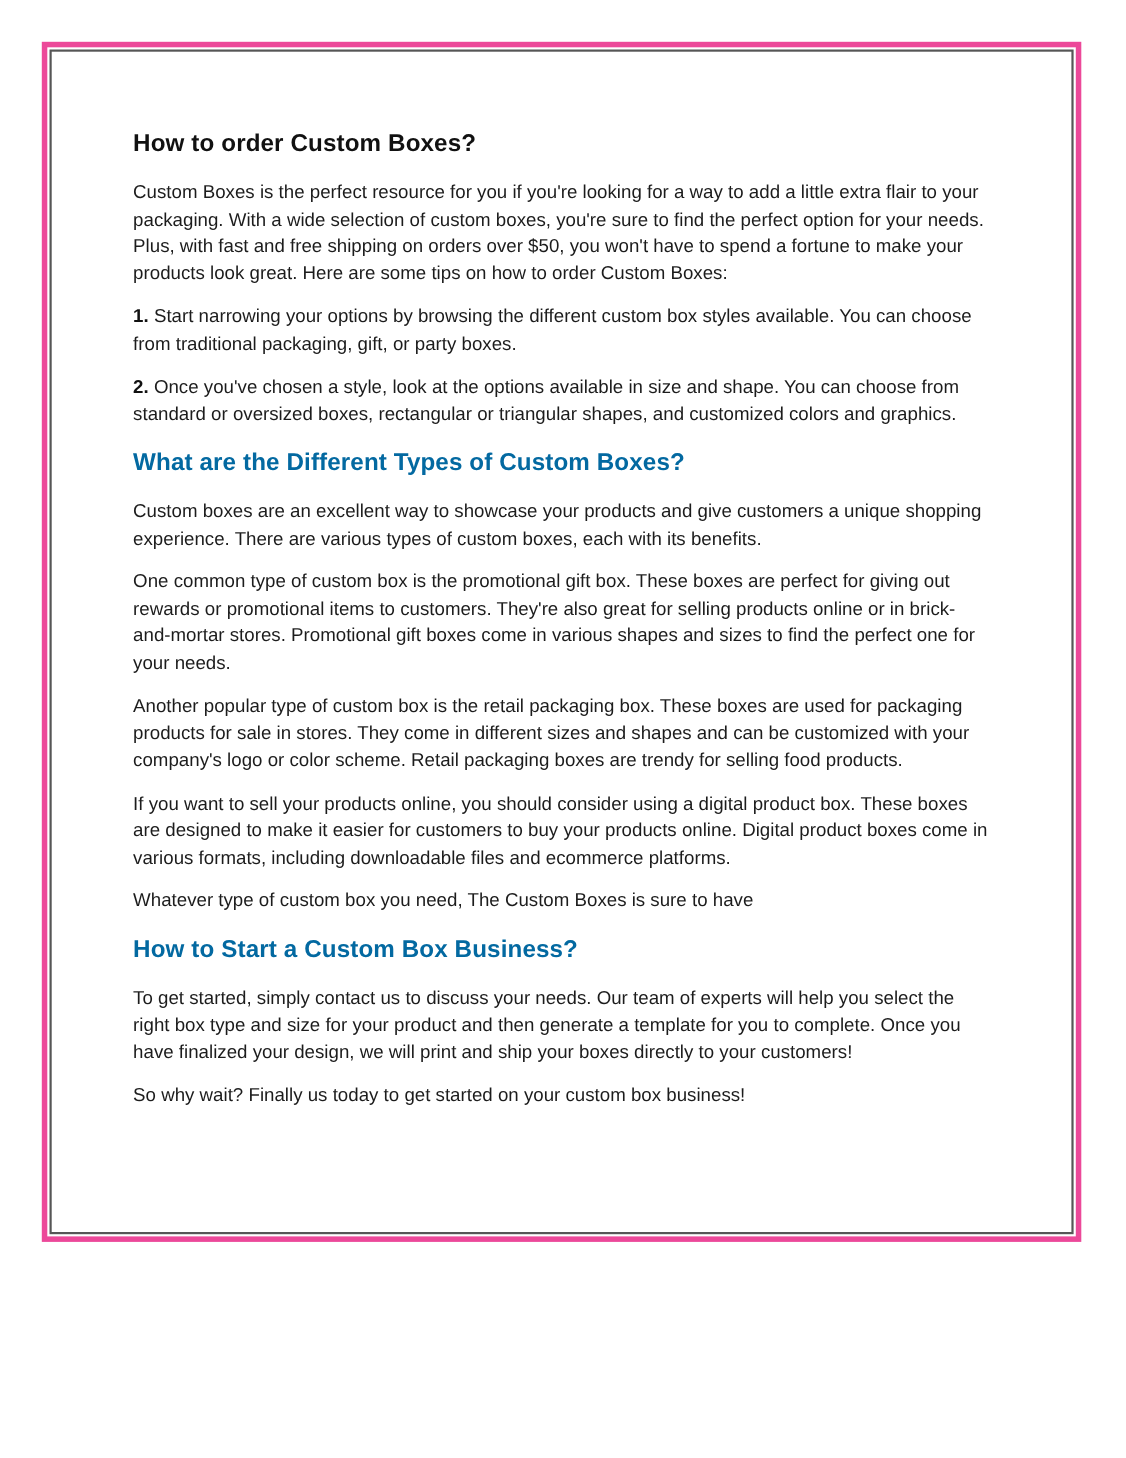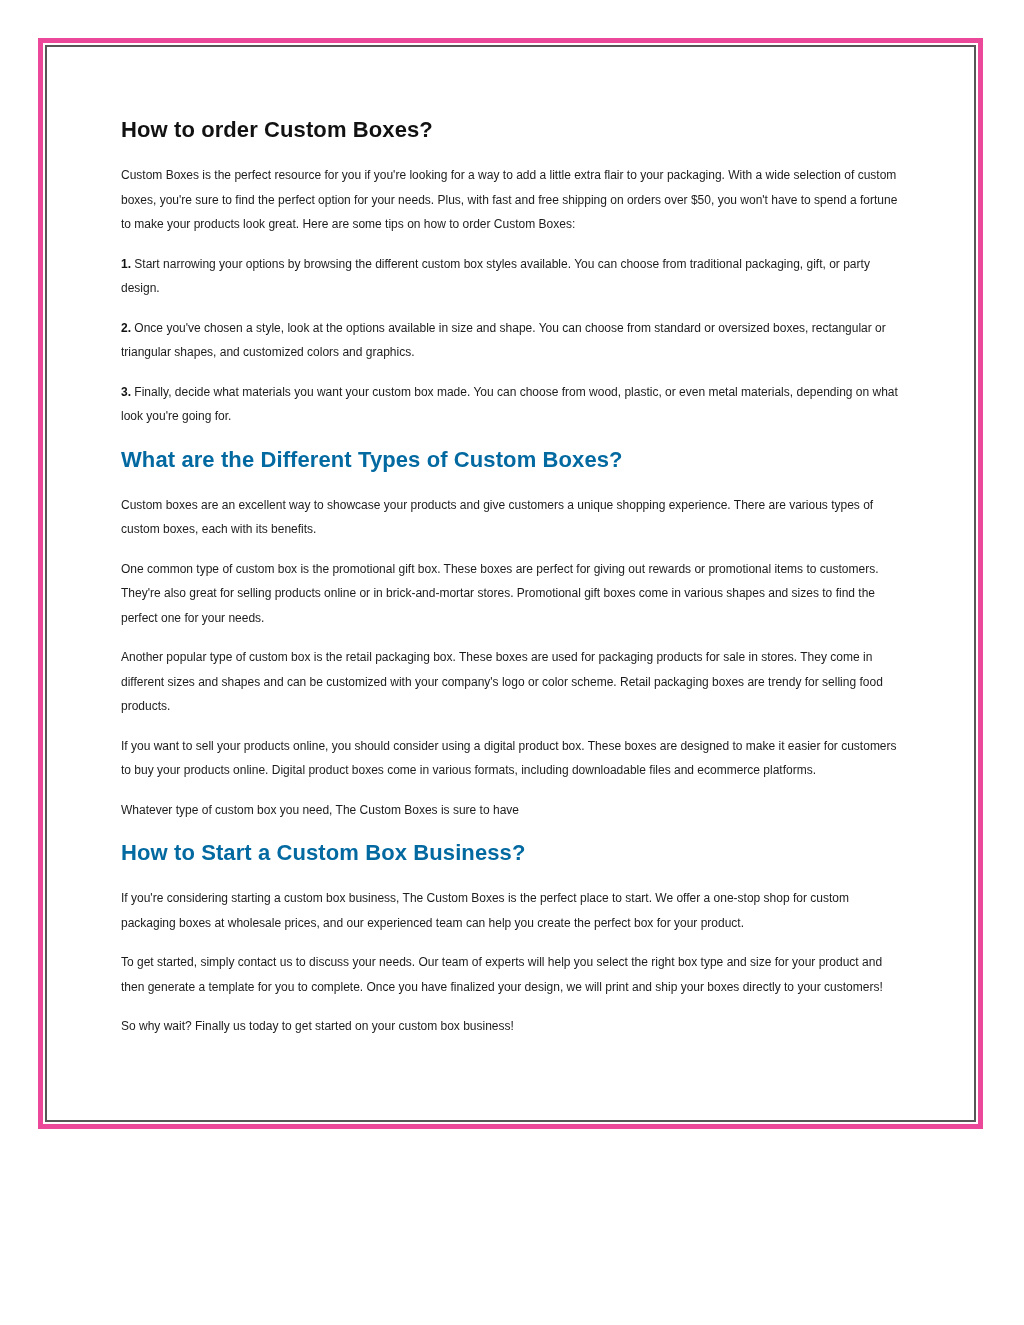--- a/index.html
+++ b/index.html
@@ -48,21 +48,21 @@
   }
   h2.doc-heading {
     font-size: 22px;
     line-height: 26px;
     font-weight: bold;
     color: #0369a1;
     margin: 18px 0 20px 0;
     letter-spacing: 0.1px;
   }
   p.doc-para {
-    font-size: 12px;
+    font-size: 17px;
     line-height: 24.5px;
     margin: 0 0 15px 0;
     max-width: 786px;
   }
   p.gap-before {
   }
   .step-num {
     font-weight: bold;
     color: #111111;
   }
@@ -71,41 +71,39 @@
 <body>
 
 <div class="frame-outer">
   <div class="frame-inner">
     <div class="content">
 
       <h1 class="doc-heading">How to order Custom Boxes?</h1>
 
       <p class="doc-para">Custom Boxes is the perfect resource for you if you're looking for a way to add a little extra flair to your packaging. With a wide selection of custom boxes, you're sure to find the perfect option for your needs. Plus, with fast and free shipping on orders over $50, you won't have to spend a fortune to make your products look great. Here are some tips on how to order Custom Boxes:</p>
 
-      <p class="doc-para"><span class="step-num">1.</span> <span>Start narrowing your options by browsing the different custom box styles available. You can choose from traditional packaging, gift, or party design.</span></p>
+      <p class="doc-para"><span class="step-num">1.</span> <span>Start narrowing your options by browsing the different custom box styles available. You can choose from traditional packaging, gift, or party boxes.</span></p>
 
       <p class="doc-para"><span class="step-num">2.</span> <span>Once you've chosen a style, look at the options available in size and shape. You can choose from standard or oversized boxes, rectangular or triangular shapes, and customized colors and graphics.</span></p>
 
-      <p class="doc-para"><span class="step-num">3.</span> <span>Finally, decide what materials you want your custom box made. You can choose from wood, plastic, or even metal materials, depending on what look you're going for.</span></p>
 
       <h2 class="doc-heading">What are the Different Types of Custom Boxes?</h2>
 
       <p class="doc-para">Custom boxes are an excellent way to showcase your products and give customers a unique shopping experience. There are various types of custom boxes, each with its benefits.</p>
 
       <p class="doc-para gap-before">One common type of custom box is the promotional gift box. These boxes are perfect for giving out rewards or promotional items to customers. They're also great for selling products online or in brick-and-mortar stores. Promotional gift boxes come in various shapes and sizes to find the perfect one for your needs.</p>
 
       <p class="doc-para">Another popular type of custom box is the retail packaging box. These boxes are used for packaging products for sale in stores. They come in different sizes and shapes and can be customized with your company's logo or color scheme. Retail packaging boxes are trendy for selling food products.</p>
 
       <p class="doc-para">If you want to sell your products online, you should consider using a digital product box. These boxes are designed to make it easier for customers to buy your products online. Digital product boxes come in various formats, including downloadable files and ecommerce platforms.</p>
 
       <p class="doc-para">Whatever type of custom box you need, The Custom Boxes is sure to have</p>
 
       <h2 class="doc-heading">How to Start a Custom Box Business?</h2>
 
-      <p class="doc-para">If you're considering starting a custom box business, The Custom Boxes is the perfect place to start. We offer a one-stop shop for custom packaging boxes at wholesale prices, and our experienced team can help you create the perfect box for your product.</p>
 
       <p class="doc-para">To get started, simply contact us to discuss your needs. Our team of experts will help you select the right box type and size for your product and then generate a template for you to complete. Once you have finalized your design, we will print and ship your boxes directly to your customers!</p>
 
       <p class="doc-para">So why wait? Finally us today to get started on your custom box business!</p>
 
     </div>
   </div>
 </div>
 
 </body></html>

